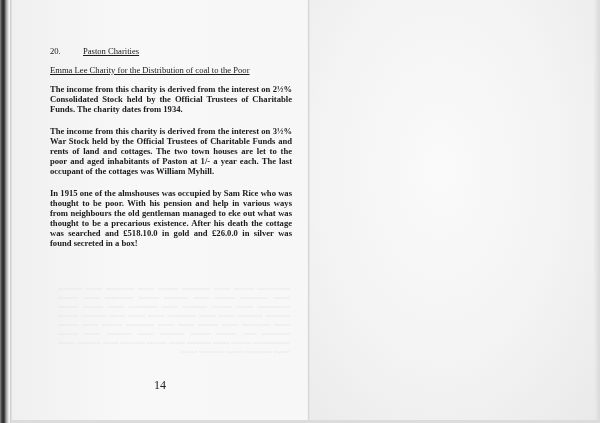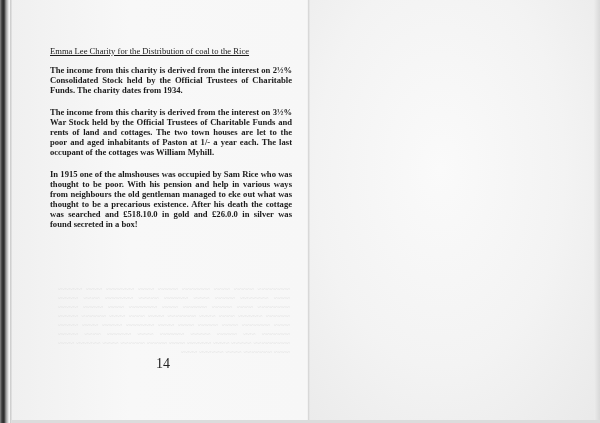--- a/index.html
+++ b/index.html
@@ -47,42 +47,46 @@
   .u { text-decoration: underline; }
   .sub-head { margin-bottom: 9px; text-decoration: underline; }
   p { margin: 0 0 12px 0; text-align: justify; font-weight: bold; }
   .bleed {
     position: absolute; left: 58px; top: 285px; width: 232px;
     font-size: 7.5px; line-height: 9px; color: #e2e2e2;
     transform: scaleX(-1); text-align: justify;
     white-space: normal;
   }
   .page-number {
-    position: absolute; left: 150px; top: 356px; width: 20px; text-align: right;
-    font-size: 14px; color: #222;
+    position: absolute; left: 150px; top: 378px; width: 20px; text-align: center;
+    font-size: 12px; color: #222;
   }
 </style>
 </head>
 <body>
 
 <div class="spread">
   <div class="page-left"></div>
   <div class="left-edge"></div>
   <div class="left-edge2"></div>
   <div class="spine"></div>
   <div class="page-right"></div>
   <div class="bottom-edge"></div>
 
   <div class="bleed">
     ~~~~~~~~ ~~~~~ ~~~~ ~~~~~~~ ~~~~~ ~~~~ ~~~~~~~ ~~~~ ~~~~~~ ~~~~ ~~~~~~~ ~~~~~ ~~~~ ~~~~~~ ~~~~~ ~~~~~~~ ~~~~ ~~~~~ ~~~~~~~~ ~~~~ ~~~~~ ~~~~~~ ~~~~ ~~~~~~~ ~~~~ ~~~~~ ~~~~~ ~~~~~~ ~~~~~~ ~~~~ ~~~~ ~~~~~~~ ~~~~ ~~~~ ~~~~ ~~~~~~ ~~~~~ ~~~~ ~~~~~~~ ~~~~ ~~~~~ ~~~~ ~~~~ ~~~~~~~ ~~~~~ ~~~~ ~~~~~ ~~~~~~~ ~~~ ~~~~~ ~~~~~ ~~~~~~ ~~~~ ~~~~~~ ~~~~ ~~~~~ ~~~~~~~~~ ~~~~~ ~~~~ ~~~~~~ ~~~~ ~~~~~ ~~~~~~ ~~~~ ~~~~~~ ~~~~ ~~~~ ~~~~~~~ ~~~~ ~~~~~~ ~~~~
   </div>
 
   <div class="content">
+    <div class="section-head">
+      <span class="section-num">20.</span>
+      <span class="u">Paston Charities</span>
+    </div>
 
-    <div class="sub-head">Emma Lee Charity for the Distribution of coal to the Rice</div>
+    <div class="sub-head">Emma Lee Charity for the Distribution of coal to the Poor</div>
     <p>The income from this charity is derived from the interest on 2½% Consolidated Stock held by the Official Trustees of Charitable Funds. The charity dates from 1934.</p>
 
     <p>The income from this charity is derived from the interest on 3½% War Stock held by the Official Trustees of Charitable Funds and rents of land and cottages. The two town houses are let to the poor and aged inhabitants of Paston at 1/- a year each. The last occupant of the cottages was William Myhill.</p>
     <p>In 1915 one of the almshouses was occupied by Sam Rice who was thought to be poor. With his pension and help in various ways from neighbours the old gentleman managed to eke out what was thought to be a precarious existence. After his death the cottage was searched and £518.10.0 in gold and £26.0.0 in silver was found secreted in a box!</p>
   </div>
 
   <div class="page-number">14</div>
 </div>
 
 </body></html>

